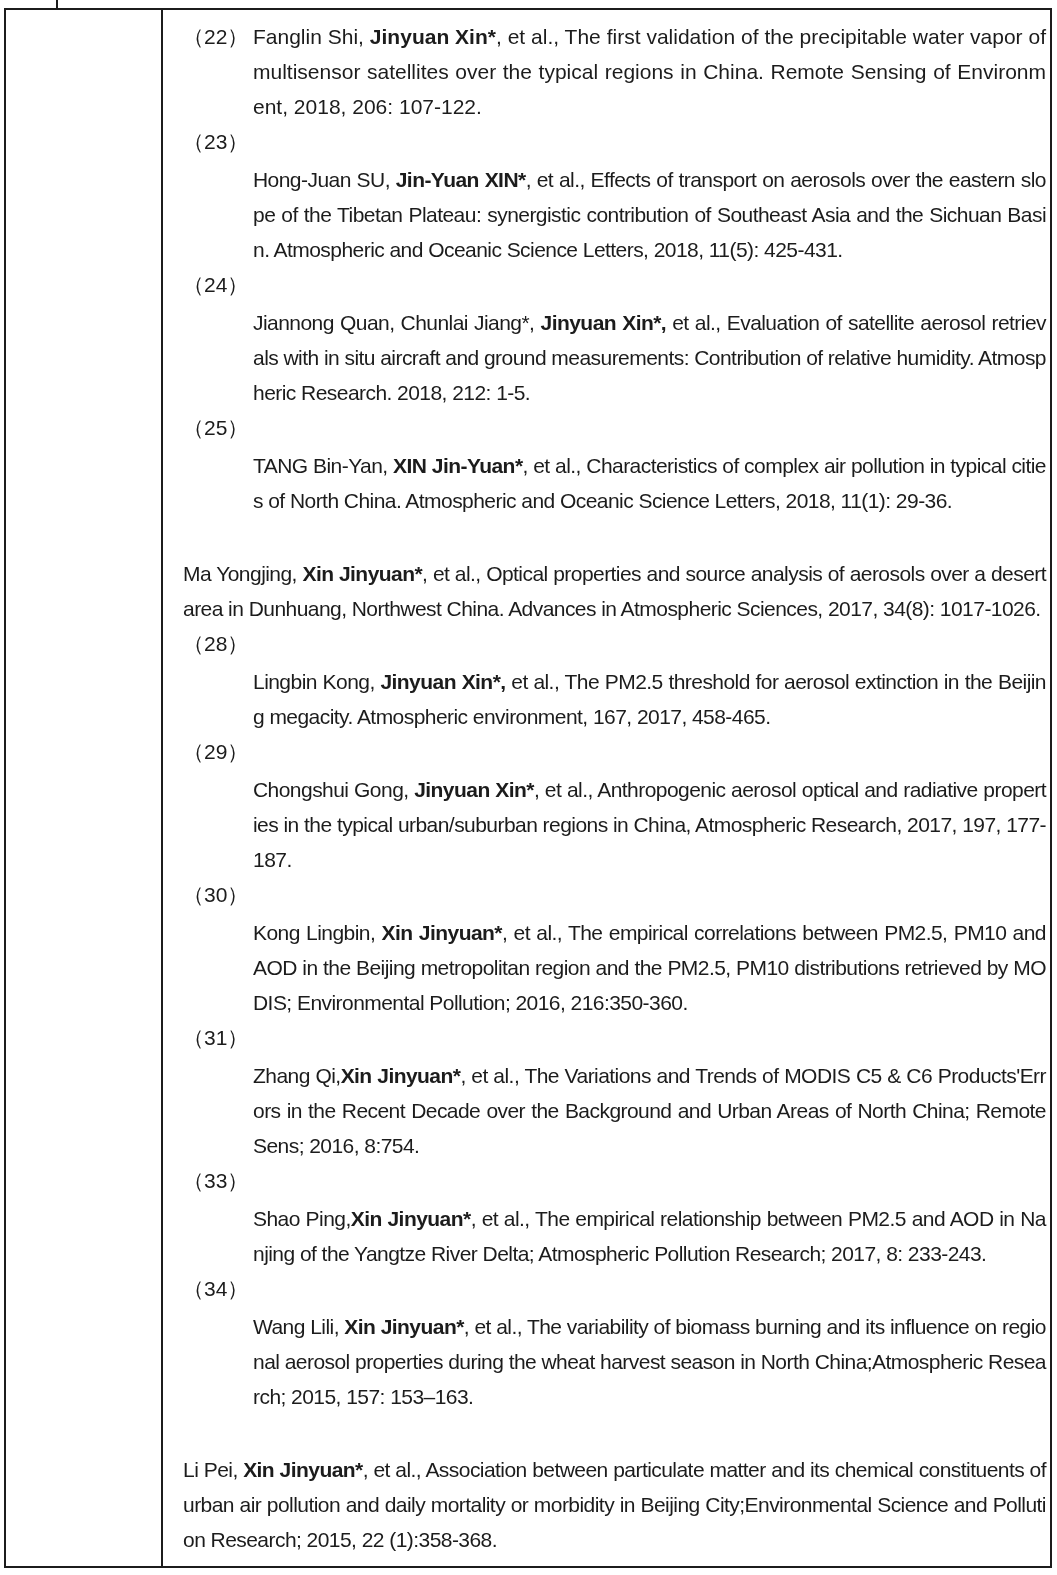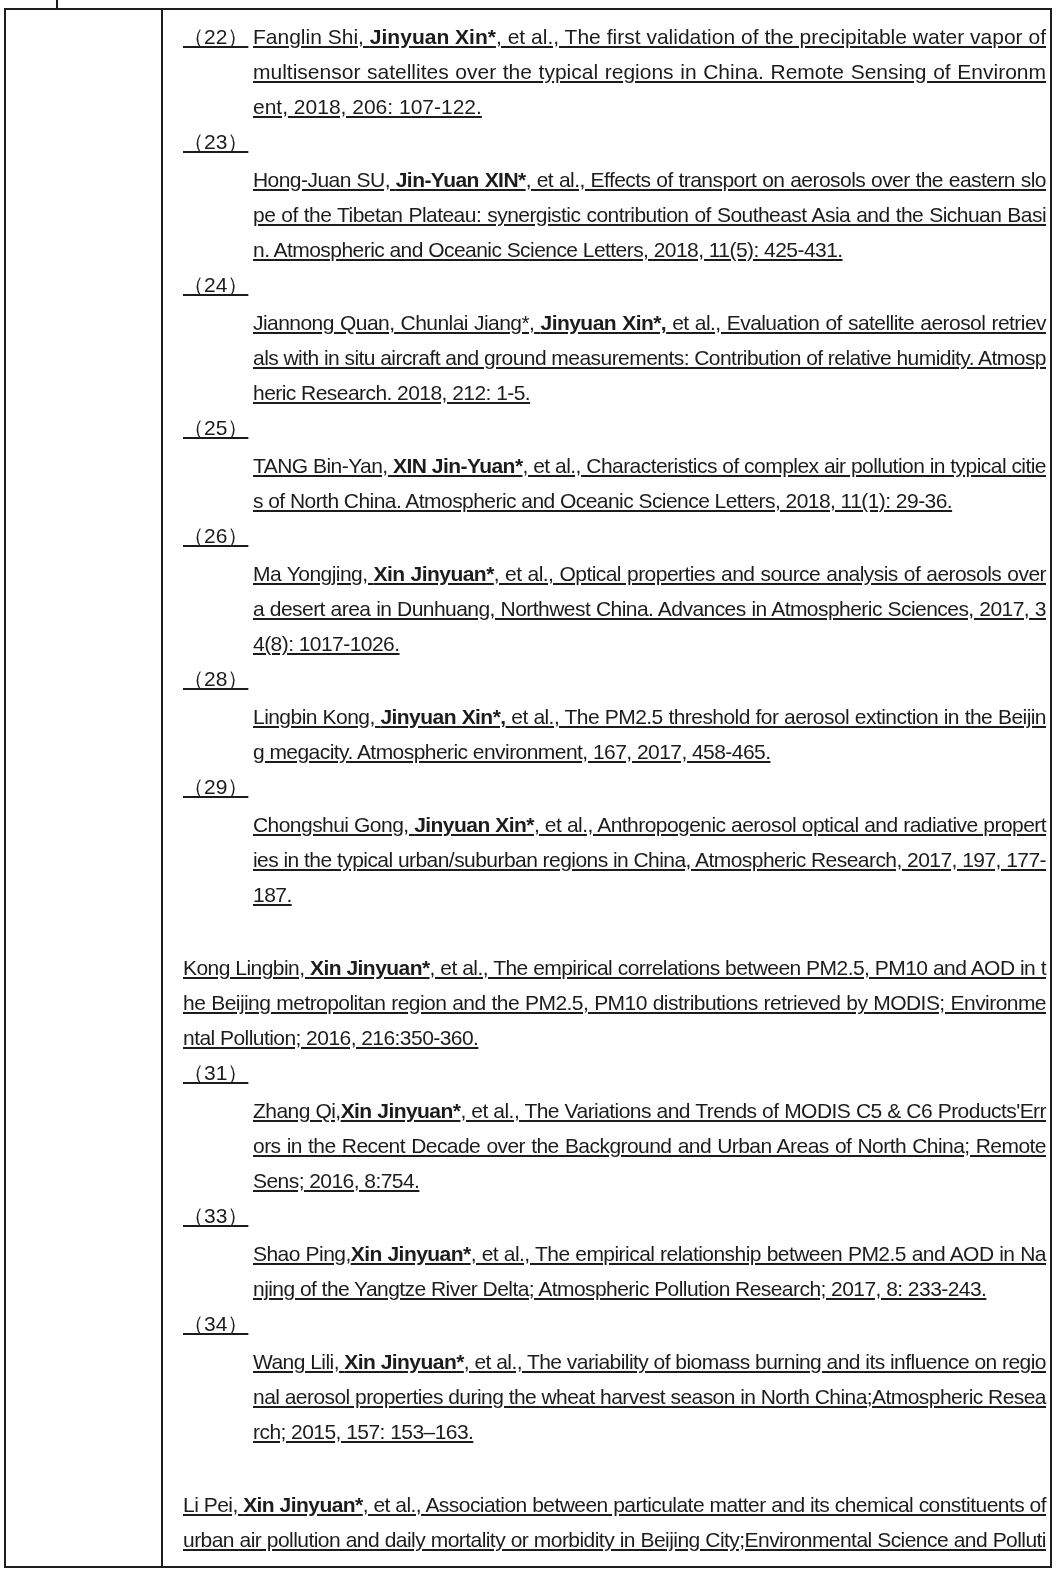--- a/index.html
+++ b/index.html
@@ -24,21 +24,20 @@
     background: #ffffff;
   }
   .col-left {
     width: 155px; flex: none;
     border-right: 2px solid #1c1c1c;
   }
   .col-right {
     flex: 1;
     padding: 9px 2px 4px 20px;
     overflow: hidden;
-    text-decoration: underline;
   }
   .ref {
     display: flex;
     font-size: 21px;
     line-height: 35px;
   }
   .ref-num {
     width: 70px; flex: none;
     white-space: nowrap;
   }
@@ -74,36 +73,36 @@
       <div class="ref-num">（24）</div>
       <div class="ref-text"><span>Jiannong Quan, Chunlai Jiang*, </span><b>Jinyuan Xin*,</b><span> et al., Evaluation of satellite aerosol retrievals with in situ aircraft and ground measurements: Contribution of relative humidity. Atmospheric Research. 2018, 212: 1-5.</span></div>
     </div>
 
     <div class="ref condensed">
       <div class="ref-num">（25）</div>
       <div class="ref-text"><span>TANG Bin-Yan, </span><b>XIN Jin-Yuan*</b><span>, et al., Characteristics of complex air pollution in typical cities of North China. Atmospheric and Oceanic Science Letters, 2018, 11(1): 29-36.</span></div>
     </div>
 
     <div class="ref condensed">
-      <div class="ref-num">（26）</div>
       <div class="ref-text"><span>Ma Yongjing, </span><b>Xin Jinyuan*</b><span>, et al., Optical properties and source analysis of aerosols over a desert area in Dunhuang, Northwest China. Advances in Atmospheric Sciences, 2017, 34(8): 1017-1026.</span></div>
     </div>
 
 
     <div class="ref condensed">
       <div class="ref-num">（28）</div>
       <div class="ref-text"><span>Lingbin Kong, </span><b>Jinyuan Xin*,</b><span> et al., The PM2.5 threshold for aerosol extinction in the Beijing megacity. Atmospheric environment, 167, 2017, 458-465.</span></div>
     </div>
 
     <div class="ref condensed">
       <div class="ref-num">（29）</div>
       <div class="ref-text"><span>Chongshui Gong, </span><b>Jinyuan Xin*</b><span>, et al., Anthropogenic aerosol optical and radiative properties in the typical urban/suburban regions in China, Atmospheric Research, 2017, 197, 177-187.</span></div>
     </div>
 
     <div class="ref condensed">
+      <div class="ref-num">（30）</div>
       <div class="ref-text"><span>Kong Lingbin, </span><b>Xin Jinyuan*</b><span>, et al., The empirical correlations between PM2.5, PM10 and AOD in the Beijing metropolitan region and the PM2.5, PM10 distributions retrieved by MODIS; Environmental Pollution; 2016, 216:350-360.</span></div>
     </div>
 
     <div class="ref condensed">
       <div class="ref-num">（31）</div>
       <div class="ref-text"><span>Zhang Qi,</span><b>Xin Jinyuan*</b><span>, et al., The Variations and Trends of MODIS C5 &amp; C6 Products'Errors in the Recent Decade over the Background and Urban Areas of North China; Remote Sens; 2016, 8:754.</span></div>
     </div>
 
 
     <div class="ref condensed">

